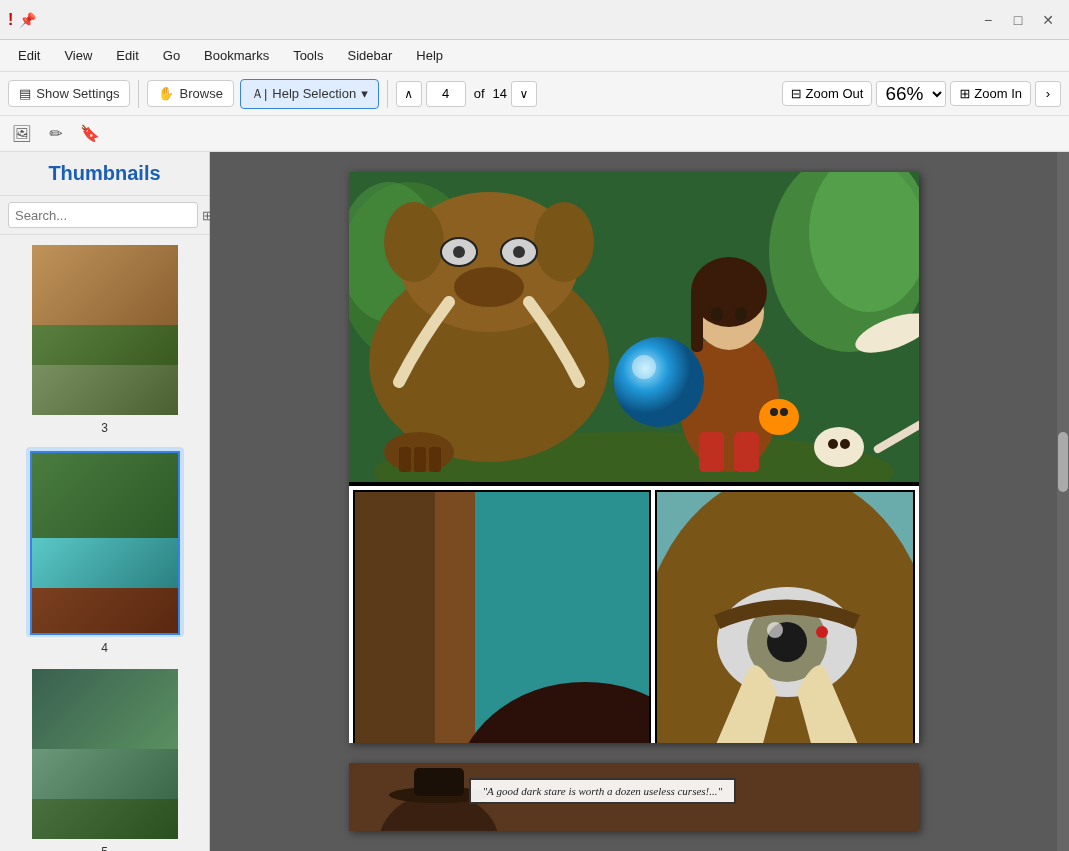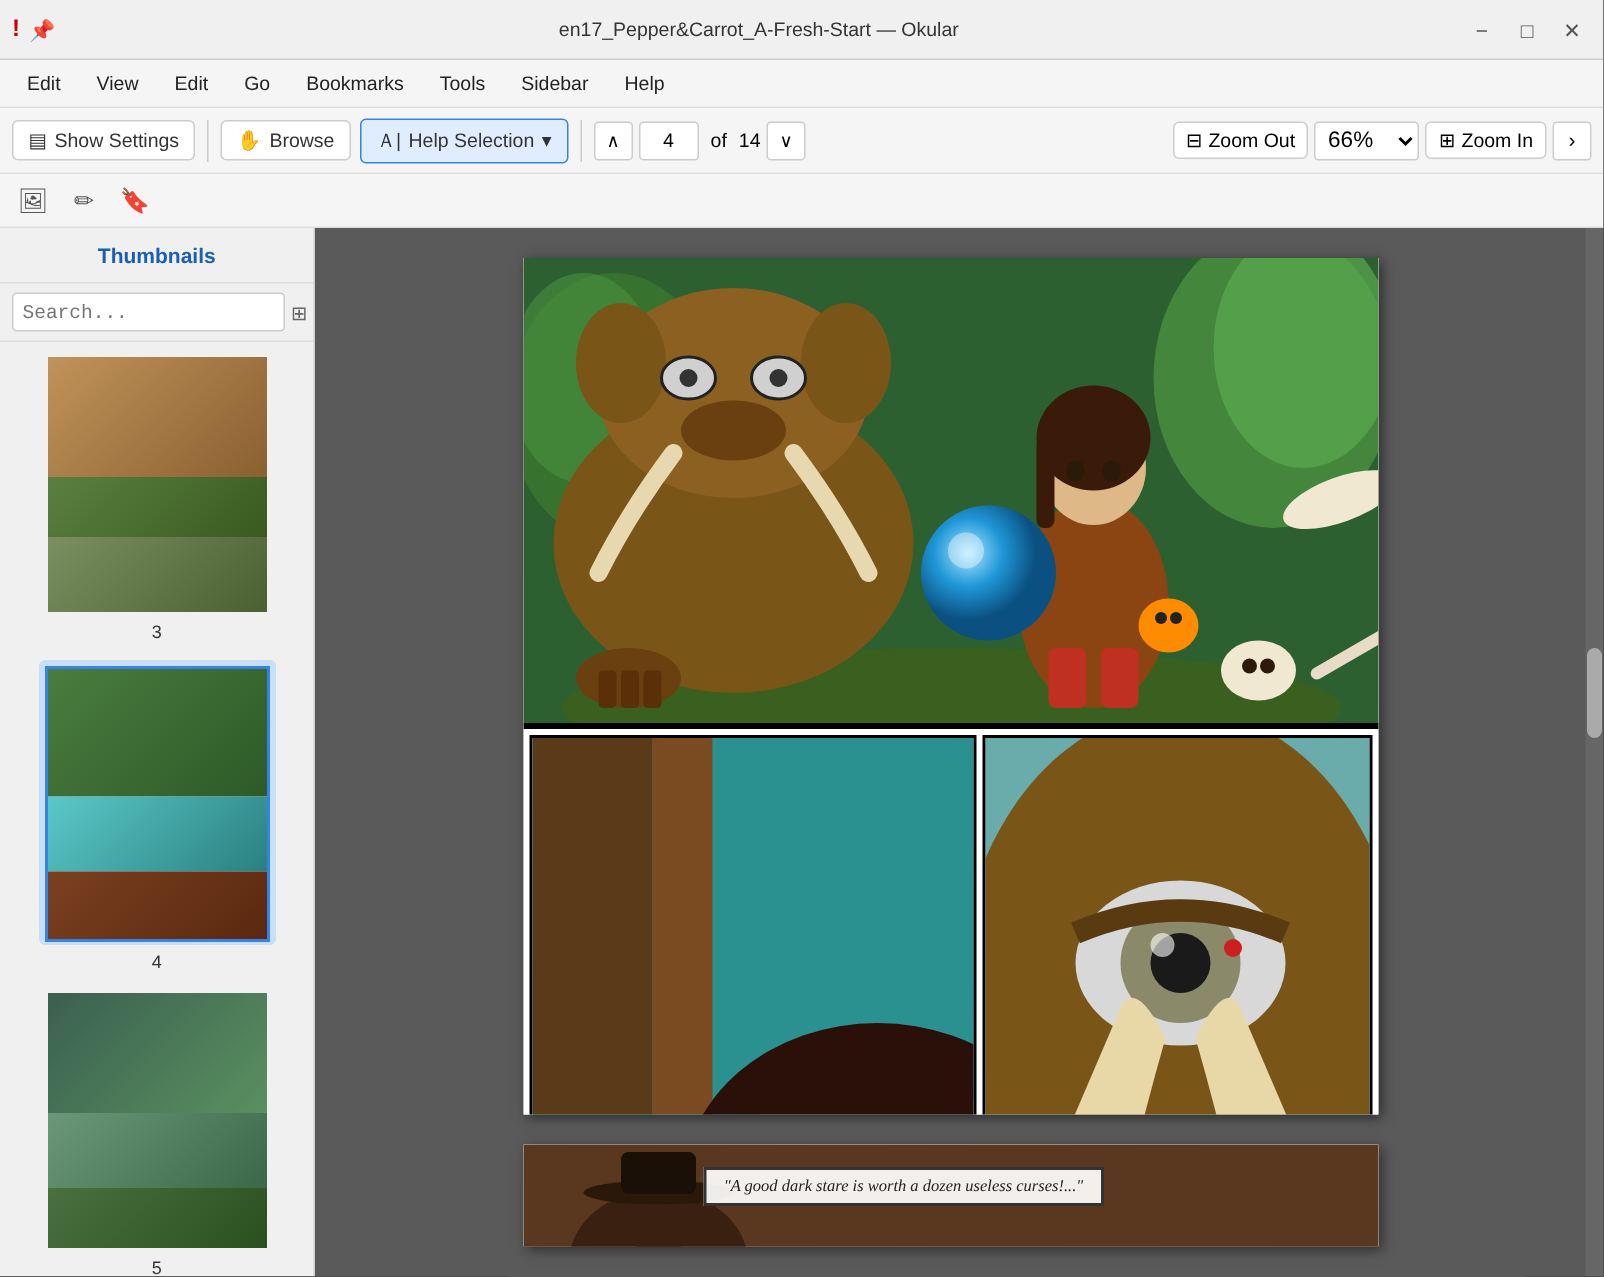--- a/index.html
+++ b/index.html
@@ -133,21 +133,21 @@
       display: flex;
       align-items: center;
       gap: 4px;
       margin-left: auto;
     }
     .zoom-select {
       width: 70px;
       height: 26px;
       border: 1px solid #ccc;
       border-radius: 3px;
-      font-size: 15px;
+      font-size: 19px;
       padding: 0 4px;
       background: #fff;
     }
     .zoom-btn {
       display: flex;
       align-items: center;
       gap: 4px;
       padding: 4px 8px;
       border: 1px solid #ccc;
       background: #fff;
@@ -205,40 +205,39 @@
       background: #f0f0f0;
       border-right: 1px solid #ccc;
       display: flex;
       flex-direction: column;
       flex-shrink: 0;
     }
     #sidebar-title {
       text-align: center;
       padding: 10px;
       font-weight: 600;
-      font-size: 14px;
+      font-size: 20px;
       color: #1a5fb4;
       border-bottom: 1px solid #ddd;
     }
     #search-bar {
       display: flex;
       align-items: center;
       padding: 6px 8px;
       gap: 4px;
       border-bottom: 1px solid #ddd;
     }
     #search-input {
       flex: 1;
       height: 26px;
       border: 1px solid #ccc;
       border-radius: 3px;
       padding: 0 6px;
       font-size: 13px;
       background: #fff;
-      font-family: Liberation Mono, monospace;
     }
     .filter-btn {
       width: 24px;
       height: 24px;
       border: none;
       background: transparent;
       cursor: pointer;
       display: flex;
       align-items: center;
       justify-content: center;
@@ -414,21 +413,20 @@
     }
   </style>
 </head>
 <body>
 
 <div id="titlebar">
   <div id="titlebar-left">
     <span style="color:#c00;font-weight:bold;font-size:16px;">!</span>
     <span style="font-size:14px;cursor:pointer;">📌</span>
   </div>
-  <div id="titlebar-center">en17_Pepper&amp;Carrot_A-Fresh-Start — Okular</div>
   <div id="titlebar-right">
     <button class="title-btn">−</button>
     <button class="title-btn">□</button>
     <button class="title-btn close">✕</button>
   </div>
 </div>
 
 <div id="menubar">
   <span class="menu-item">Edit</span>
   <span class="menu-item">View</span>

